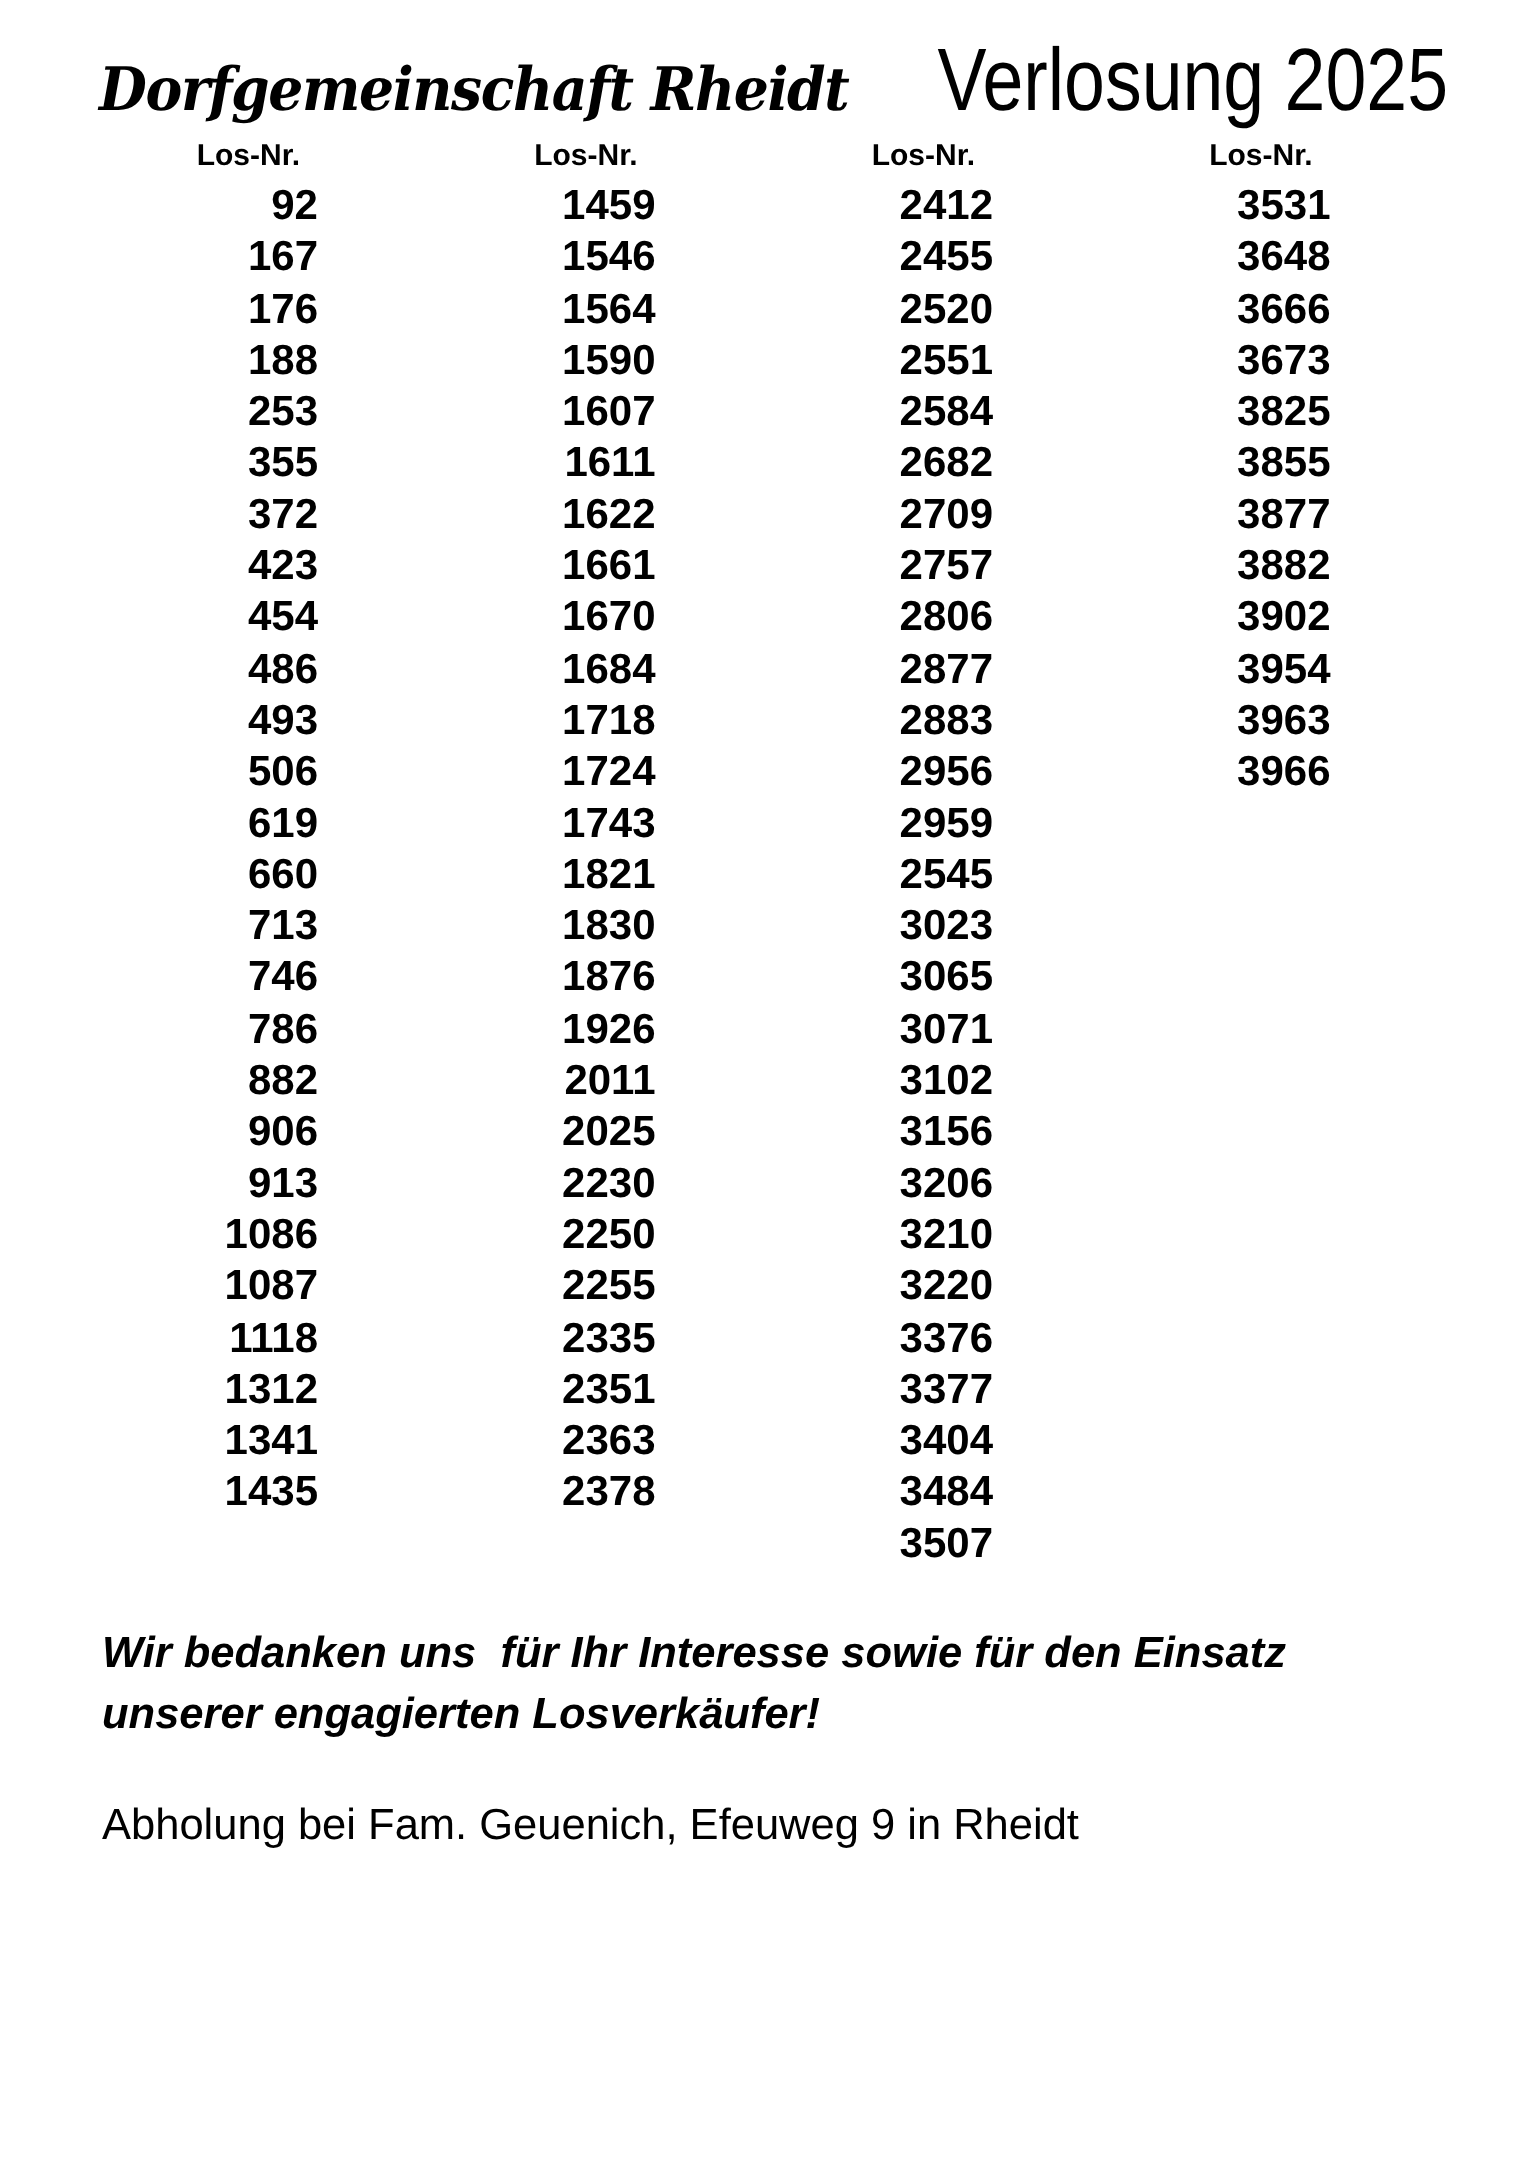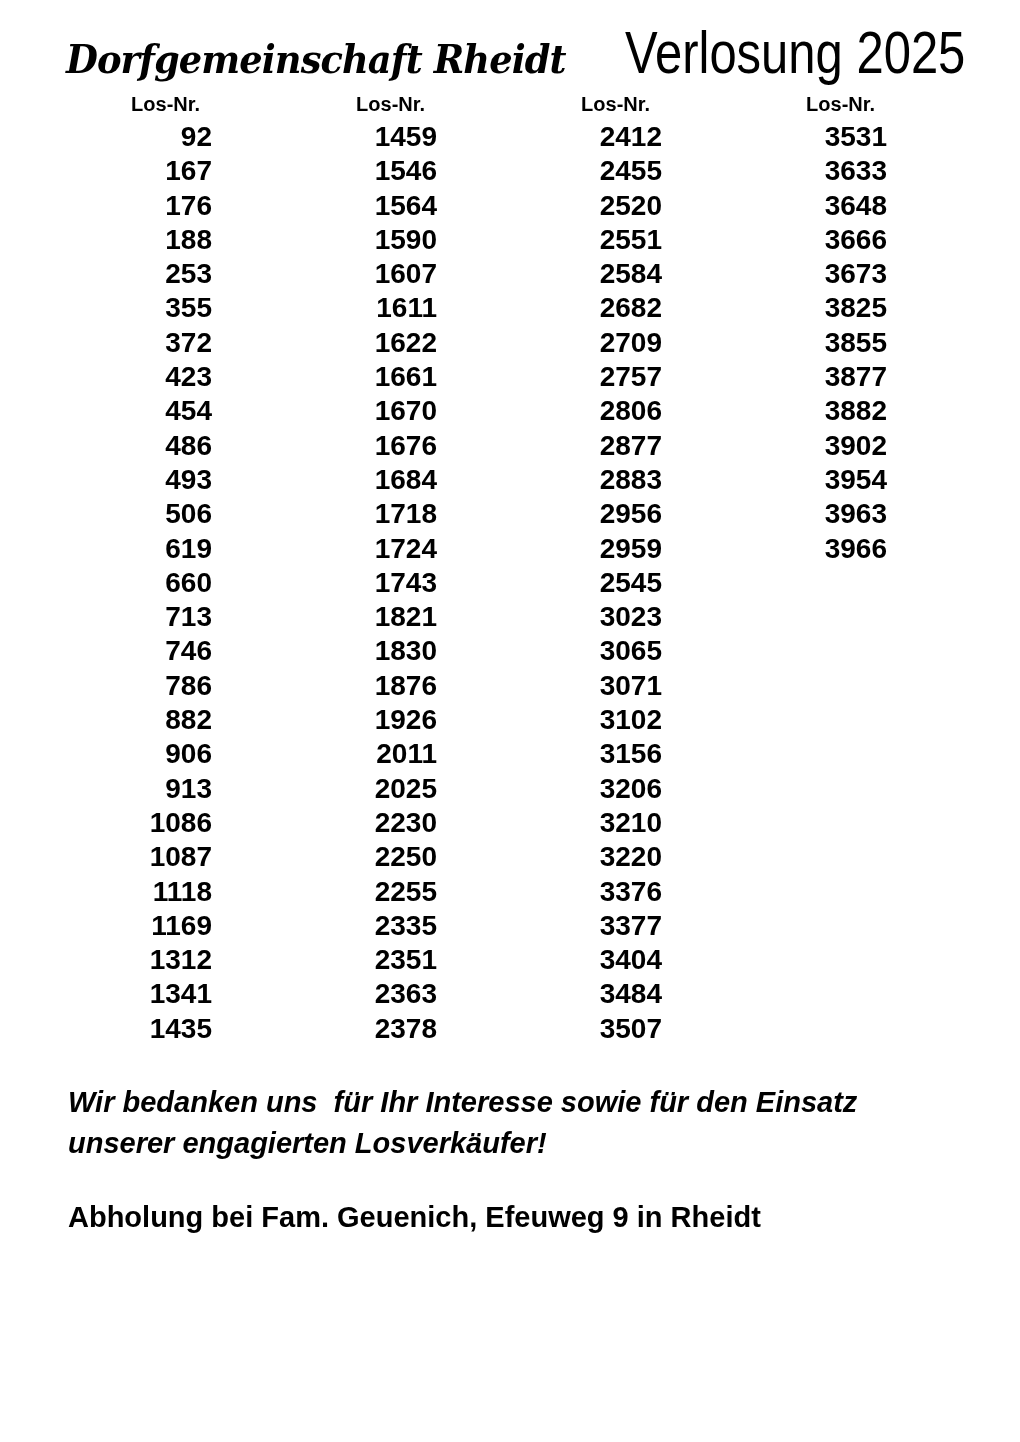--- a/index.html
+++ b/index.html
@@ -67,21 +67,21 @@
   }
   .thanks {
     font-size: 29px;
     font-weight: 700;
     line-height: 41px;
   }
   .thanks span { white-space: pre-wrap; font-style: italic; }
   .pickup {
     margin-top: 34px;
     font-size: 29px;
-    font-weight: 700;
+    font-weight: 400;
     line-height: 38px;
   }
 </style>
 </head>
 <body>
 
 <div class="page">
 
   <header class="header">
     <h1 class="script-title">Dorfgemeinschaft Rheidt</h1>
@@ -107,37 +107,35 @@
         <div class="los-number">660</div>
         <div class="los-number">713</div>
         <div class="los-number">746</div>
         <div class="los-number">786</div>
         <div class="los-number">882</div>
         <div class="los-number">906</div>
         <div class="los-number">913</div>
         <div class="los-number">1086</div>
         <div class="los-number">1087</div>
         <div class="los-number">1118</div>
-        <div class="los-number">1169</div>
         <div class="los-number">1312</div>
         <div class="los-number">1341</div>
         <div class="los-number">1435</div>
       </div>
       <div class="column">
         <div class="col-header">Los-Nr.</div>
         <div class="los-number">1459</div>
         <div class="los-number">1546</div>
         <div class="los-number">1564</div>
         <div class="los-number">1590</div>
         <div class="los-number">1607</div>
         <div class="los-number">1611</div>
         <div class="los-number">1622</div>
         <div class="los-number">1661</div>
         <div class="los-number">1670</div>
-        <div class="los-number">1676</div>
         <div class="los-number">1684</div>
         <div class="los-number">1718</div>
         <div class="los-number">1724</div>
         <div class="los-number">1743</div>
         <div class="los-number">1821</div>
         <div class="los-number">1830</div>
         <div class="los-number">1876</div>
         <div class="los-number">1926</div>
         <div class="los-number">2011</div>
         <div class="los-number">2025</div>
@@ -175,21 +173,20 @@
         <div class="los-number">3220</div>
         <div class="los-number">3376</div>
         <div class="los-number">3377</div>
         <div class="los-number">3404</div>
         <div class="los-number">3484</div>
         <div class="los-number">3507</div>
       </div>
       <div class="column">
         <div class="col-header">Los-Nr.</div>
         <div class="los-number">3531</div>
-        <div class="los-number">3633</div>
         <div class="los-number">3648</div>
         <div class="los-number">3666</div>
         <div class="los-number">3673</div>
         <div class="los-number">3825</div>
         <div class="los-number">3855</div>
         <div class="los-number">3877</div>
         <div class="los-number">3882</div>
         <div class="los-number">3902</div>
         <div class="los-number">3954</div>
         <div class="los-number">3963</div>

